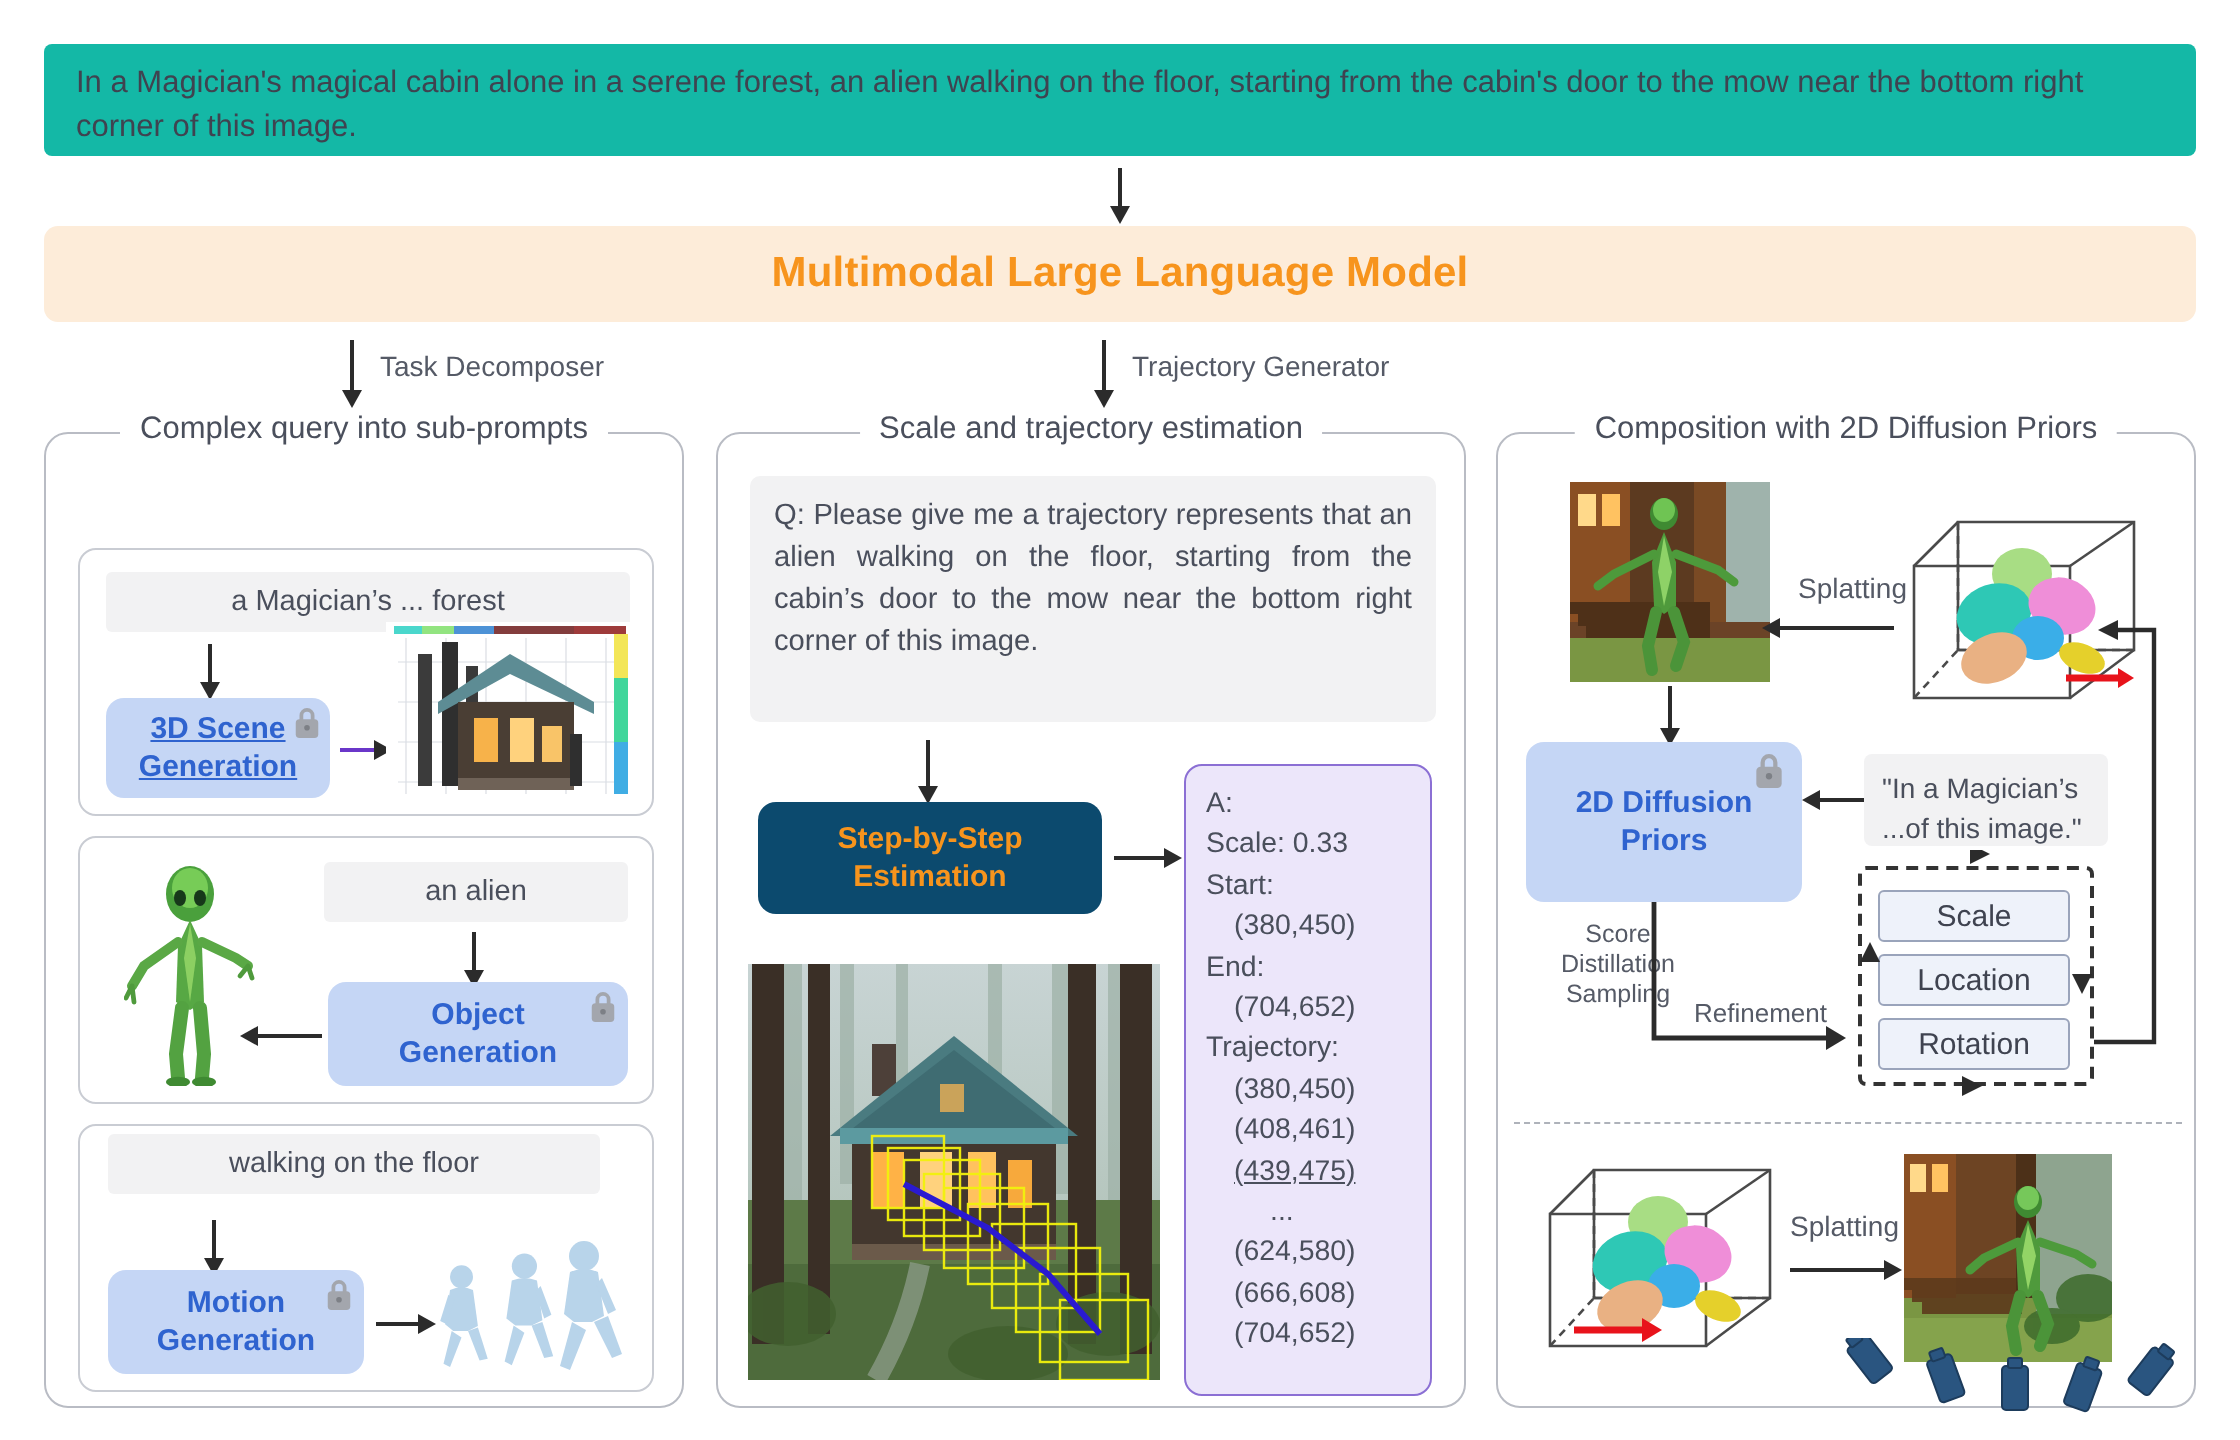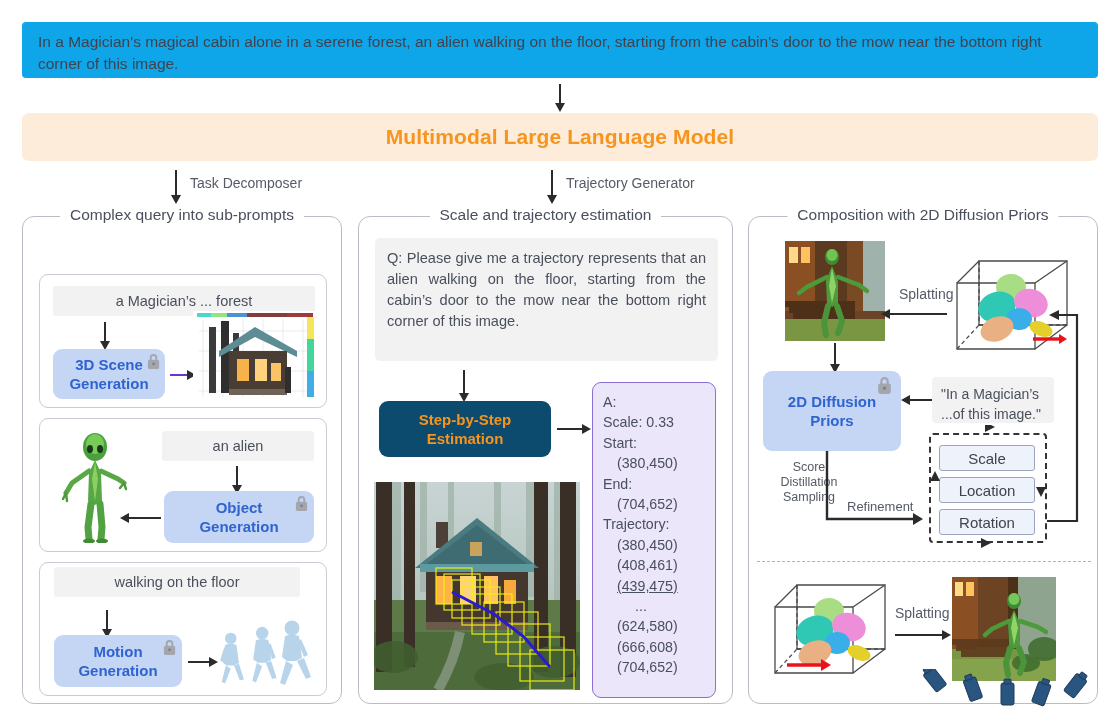--- a/index.html
+++ b/index.html
@@ -8,21 +8,21 @@
     background:#ffffff;
     font-family:"Liberation Sans", sans-serif;
     color:#3f4350;
     position:relative;
     overflow:hidden;
   }
 
   
   .query-box{
     position:absolute; left:22px; top:22px; width:1076px; height:56px;
-    background:#0ea5e9; border-radius:4px;
+    background:#14b8a6; border-radius:4px;
     padding:9px 16px; font-size:15.5px; line-height:22px; color:#3f4350;
   }
 
   
   .varrow{ position:absolute; width:2px; background:#2b2b2b; }
   .varrow::after{
     content:""; position:absolute; left:50%; bottom:-8px; transform:translateX(-50%);
     border-left:5px solid transparent; border-right:5px solid transparent;
     border-top:9px solid #2b2b2b;
   }
@@ -120,21 +120,21 @@
 
 <div class="varrow" style="left:551px; top:170px; height:26px;"></div>
 <span class="arrow-label" style="left:566px; top:175px;">Trajectory Generator</span>
 
 <div class="panel" style="left:22px; top:216px; width:320px; height:488px;">
   <span class="panel-legend">Complex query into sub-prompts</span>
 
   <div class="card" style="left:16px; top:21px; width:288px; height:134px;">
     <div class="prompt" style="left:13px; top:11px; width:262px; height:30px;">a Magician’s ... forest</div>
     <div class="varrow" style="left:64px; top:47px; height:20px;"></div>
-    <div class="modbox" style="left:13px; top:74px; width:112px; height:50px;">
+    <div class="modbox" style="left:13px; top:74px; width:112px; height:50px;text-decoration:underline;">
       <span>3D Scene</span>
       <span>Generation</span>
       <svg class="lock" style="right:4px; top:4px;" viewBox="0 0 16 18">
         <rect x="2" y="7" width="12" height="10" rx="2" fill="#a3a6ad"></rect>
         <path d="M5 7.5V5a3 3 0 0 1 6 0v2.5" stroke="#a3a6ad" stroke-width="2" fill="none"></path>
         <circle cx="8" cy="11.5" r="1.5" fill="#7d8086"></circle>
       </svg>
     </div>
 
     <div class="harrow right" style="left:130px; top:99px; width:18px; background:#6a36c9;"></div>

